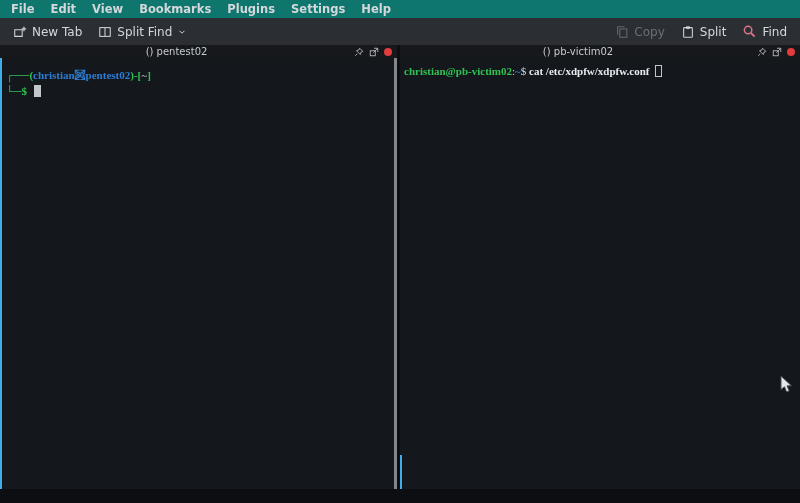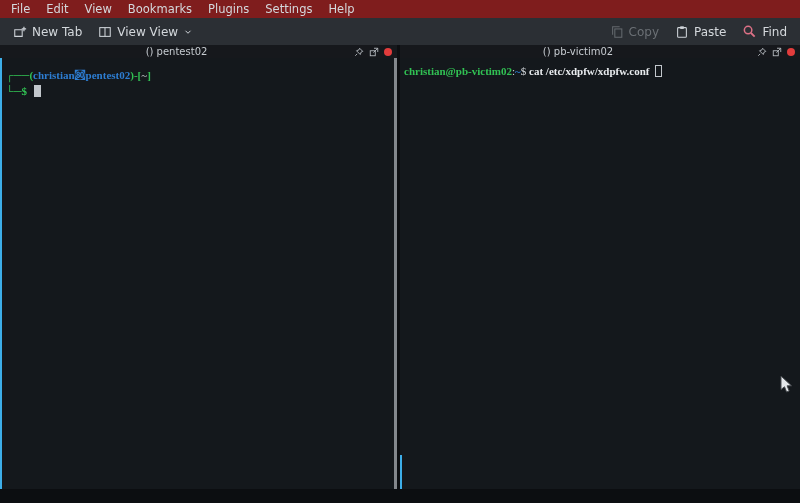--- a/index.html
+++ b/index.html
@@ -1,22 +1,22 @@
 <!DOCTYPE html>
 <html><head>
 <meta charset="utf-8">
 <style>
   html,body{margin:0;padding:0;}
   body{width:800px;height:503px;overflow:hidden;background:#0c0e11;
        font-family:"DejaVu Sans","Liberation Sans",sans-serif;}
   .window{position:relative;width:800px;height:503px;background:#0c0e11;}
 
   
-  .menubar{position:absolute;top:0;left:0;right:0;height:18px;background:#7f1d1d;
-           display:flex;align-items:center;padding-left:3px;}
+  .menubar{position:absolute;top:0;left:0;right:0;height:18px;background:#0f766e;
+           display:flex;align-items:center;padding-left:3px;font-weight:bold;}
   .menu-item{font-size:11.5px;color:#d4d8dc;padding:0 8px;line-height:18px;cursor:default;}
 
   
   .toolbar{position:absolute;top:18px;left:0;right:0;height:27px;background:#2b2f34;
            display:flex;align-items:center;padding:0 7px;gap:4px;border-bottom:1px solid #22c55e;}
   .tool-btn{display:flex;align-items:center;gap:5px;font-size:12px;color:#d4d8dc;
             padding:2px 6px;border-radius:3px;}
   .tool-btn.disabled{color:#6b7075;}
   .tool-btn.disabled svg{opacity:.5;}
   .flex-spacer{flex:1;}
@@ -75,41 +75,41 @@
         <path d="M2 5.5h8.5V13H2z" fill="none" stroke="#cfd4d9" stroke-width="1.2"></path>
         <path d="M12.5 2v5M10 4.5h5" fill="none" stroke="#cfd4d9" stroke-width="1.4"></path>
       </svg>
       <span>New Tab</span>
     </div>
     <div class="tool-btn">
       <svg width="14" height="14" viewBox="0 0 16 16">
         <rect x="2" y="3" width="12" height="10" fill="none" stroke="#cfd4d9" stroke-width="1.2"></rect>
         <line x1="8" y1="3" x2="8" y2="13" stroke="#cfd4d9" stroke-width="1.2"></line>
       </svg>
-      <span>View View</span>
+      <span>Split Find</span>
       <svg width="10" height="10" viewBox="0 0 16 16">
         <path d="M4 6l4 4 4-4" fill="none" stroke="#cfd4d9" stroke-width="1.6"></path>
       </svg>
     </div>
 
     <div class="flex-spacer"></div>
 
     <div class="tool-btn disabled">
       <svg width="14" height="14" viewBox="0 0 16 16">
         <rect x="5.5" y="4.5" width="8" height="9.5" fill="none" stroke="#9aa0a5" stroke-width="1.2"></rect>
         <path d="M3 11V2h8" fill="none" stroke="#9aa0a5" stroke-width="1.2"></path>
       </svg>
       <span>Copy</span>
     </div>
     <div class="tool-btn">
       <svg width="14" height="14" viewBox="0 0 16 16">
         <rect x="3" y="3" width="10" height="11" rx="1" fill="none" stroke="#cfd4d9" stroke-width="1.2"></rect>
         <rect x="6" y="1.5" width="4" height="3" fill="#cfd4d9"></rect>
       </svg>
-      <span>Paste</span>
+      <span>Split</span>
     </div>
     <div class="tool-btn">
       <svg width="15" height="15" viewBox="0 0 16 16">
         <circle cx="6.5" cy="6.5" r="4" fill="none" stroke="#dd7186" stroke-width="1.6"></circle>
         <line x1="9.6" y1="9.6" x2="13.5" y2="13.5" stroke="#dd7186" stroke-width="1.9"></line>
       </svg>
       <span>Find</span>
     </div>
   </div>
 

